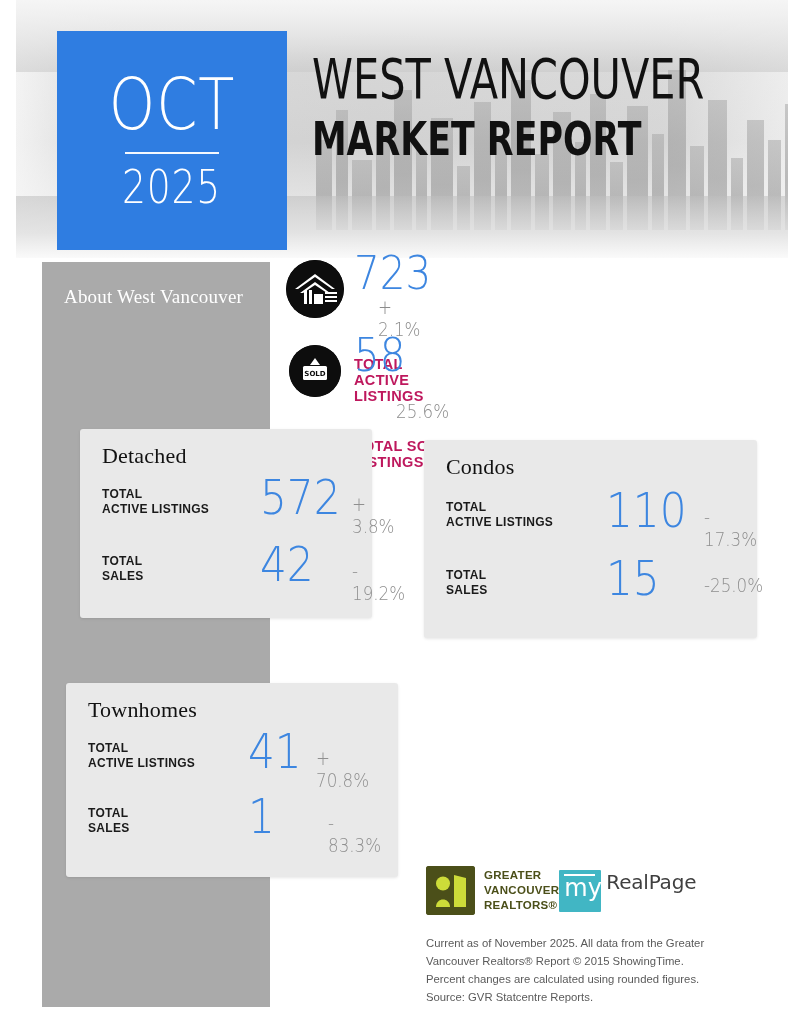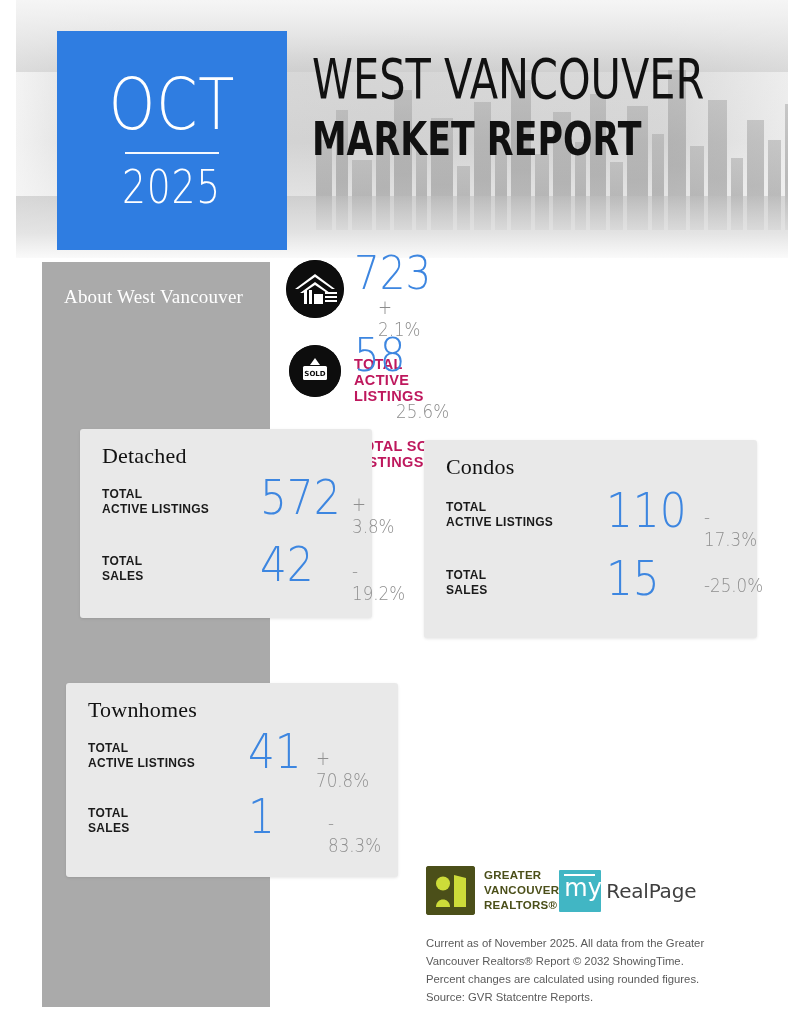--- a/index.html
+++ b/index.html
@@ -283,21 +283,21 @@
     background: #4b4f19;
     border-radius: 3px;
   }
   .gvr-text {
     font-size: 11.5px;
     font-weight: 700;
     line-height: 1.28;
     color: #4b4f19;
     letter-spacing: .3px;
   }
-  .mrp { display: flex; align-items: center; gap: 5px; }
+  .mrp { display: flex; gap: 5px; }
   .mrp-mark {
     width: 42px; height: 42px;
     background: #41b6c4;
     position: relative;
     border-radius: 1px;
   }
   .mrp-mark span {
     position: absolute;
     left: 5px; top: 6px;
     color: #ffffff;
@@ -511,18 +511,18 @@
         <b></b>
         <span>my</span>
       </div>
       <div class="mrp-text">RealPage</div>
     </div>
 
   </div>
 
   <div class="disclaimer">
     <div>Current as of November 2025. All data from the Greater</div>
-    <div>Vancouver Realtors® Report © 2032 ShowingTime.</div>
+    <div>Vancouver Realtors® Report © 2015 ShowingTime.</div>
     <div>Percent changes are calculated using rounded figures.</div>
     <div>Source: GVR Statcentre Reports.</div>
   </div>
 
 </div>
 
 </body></html>

